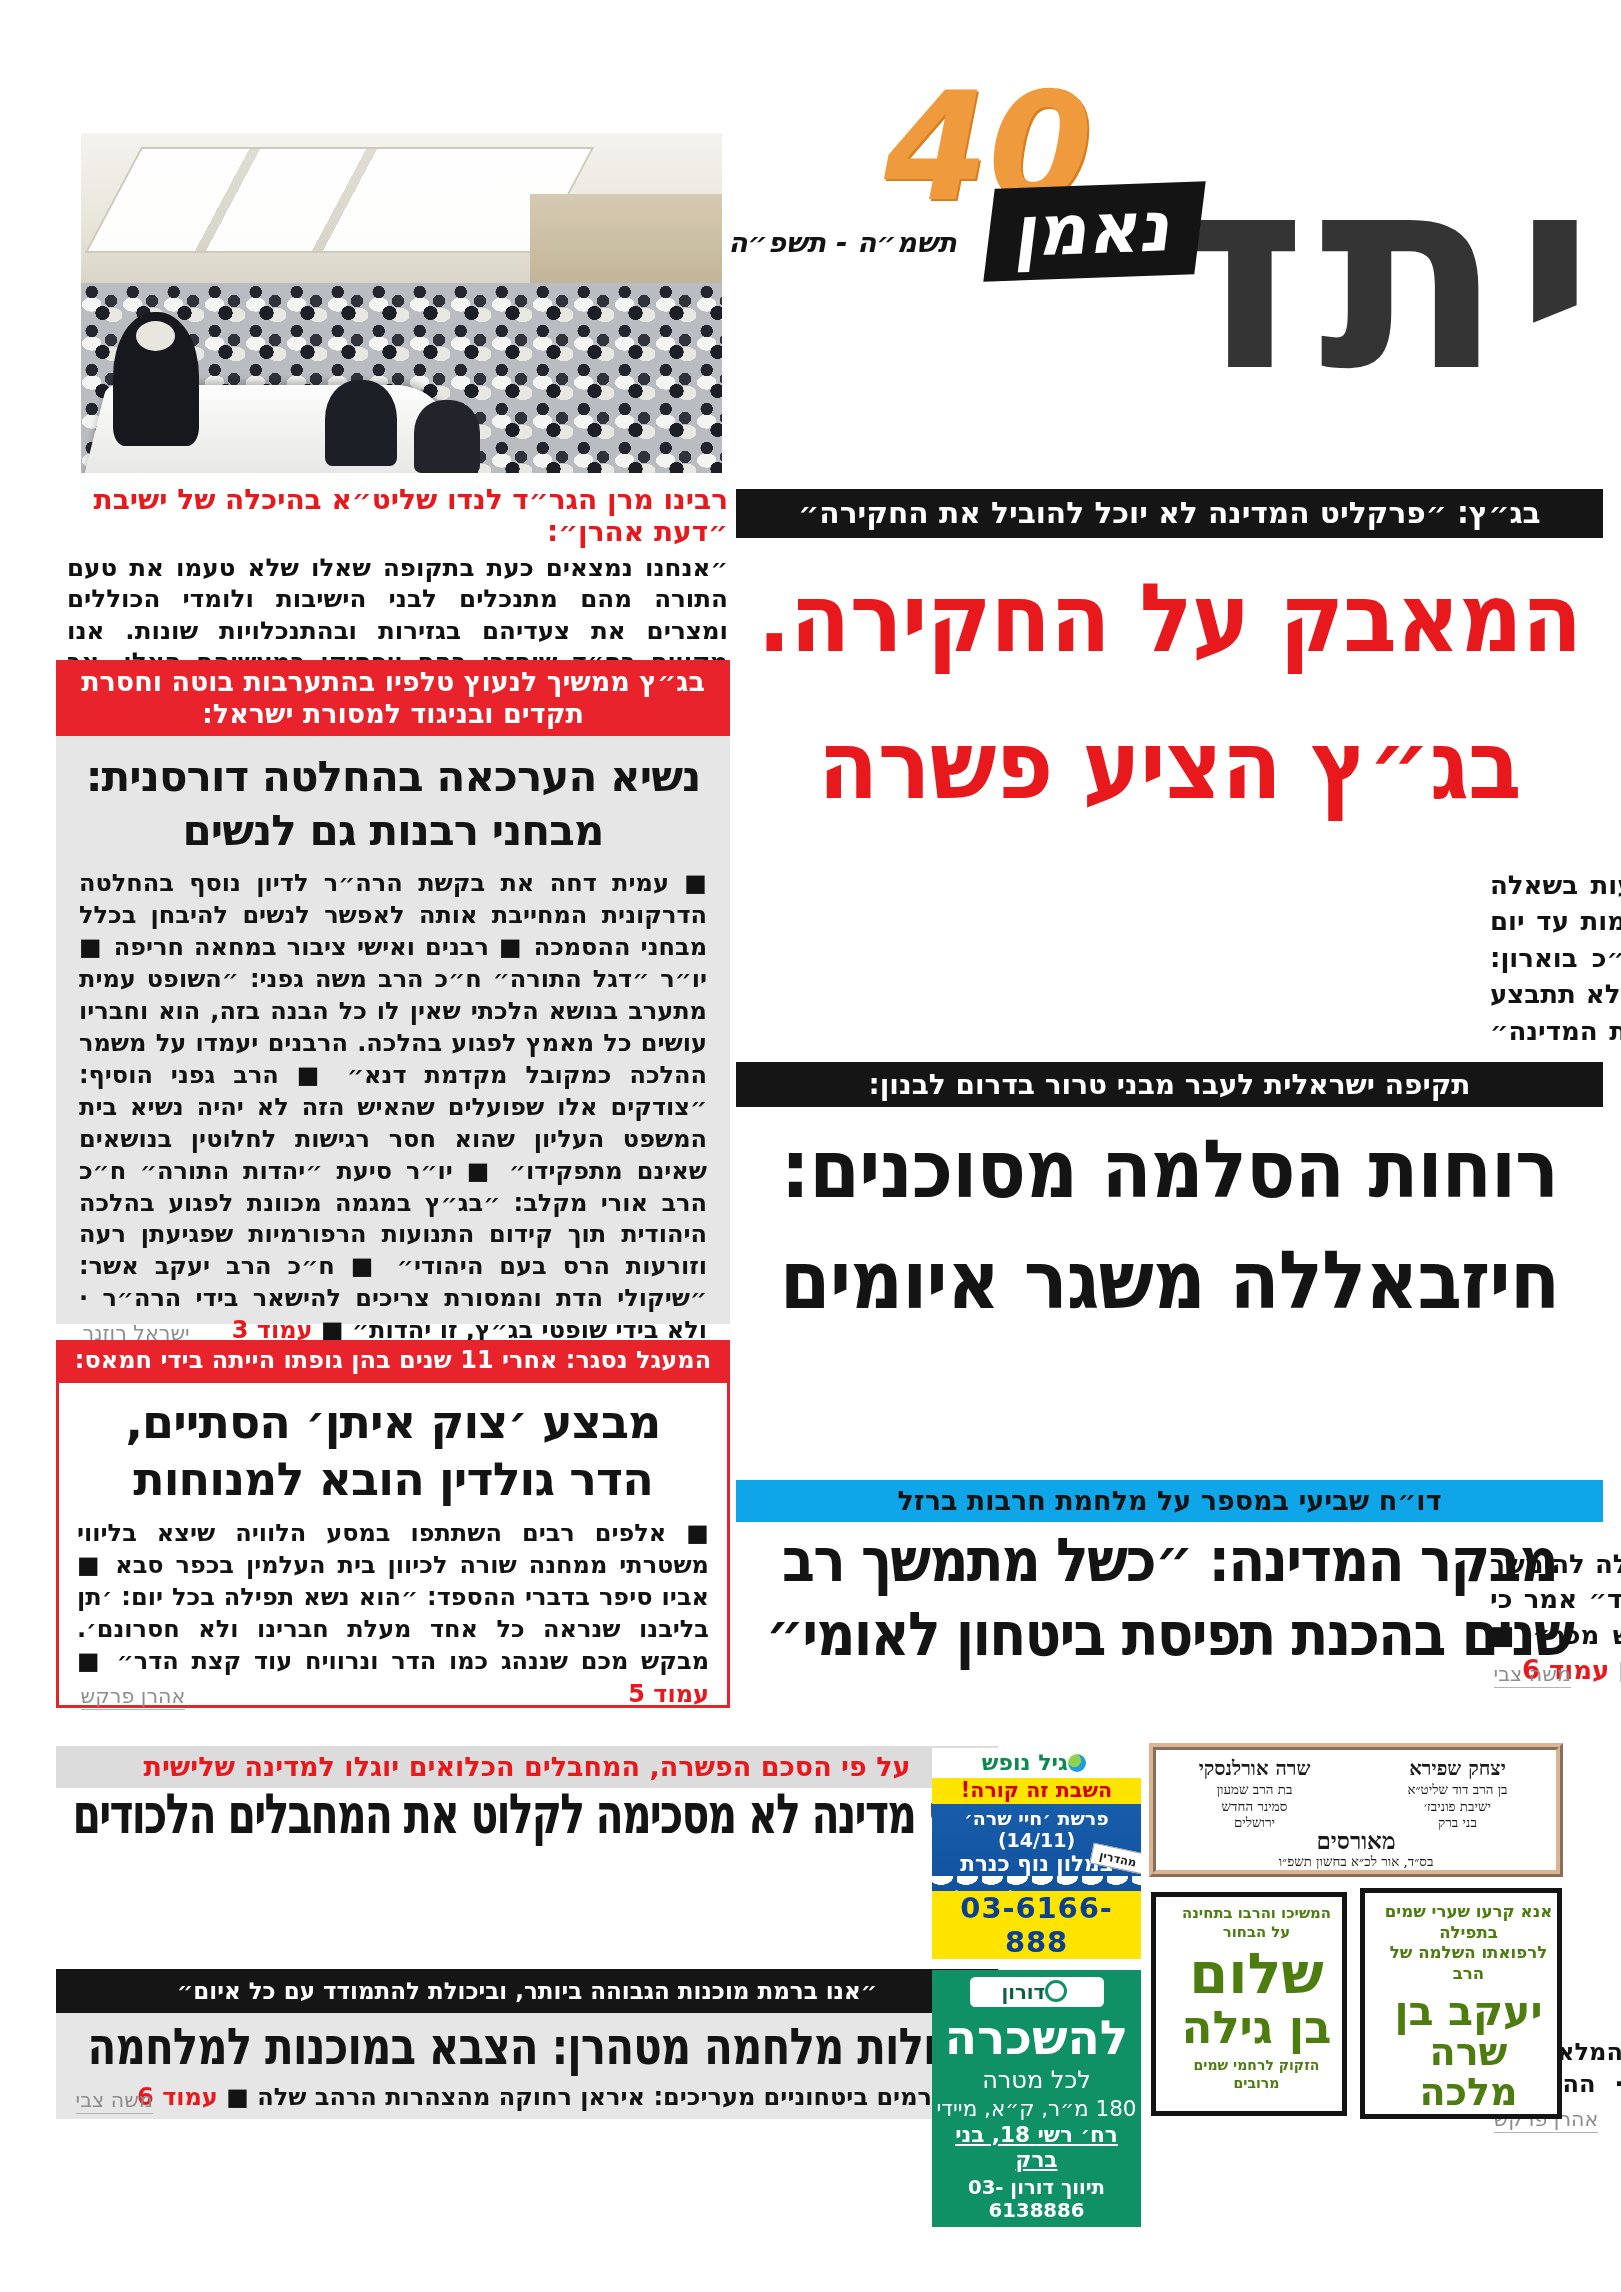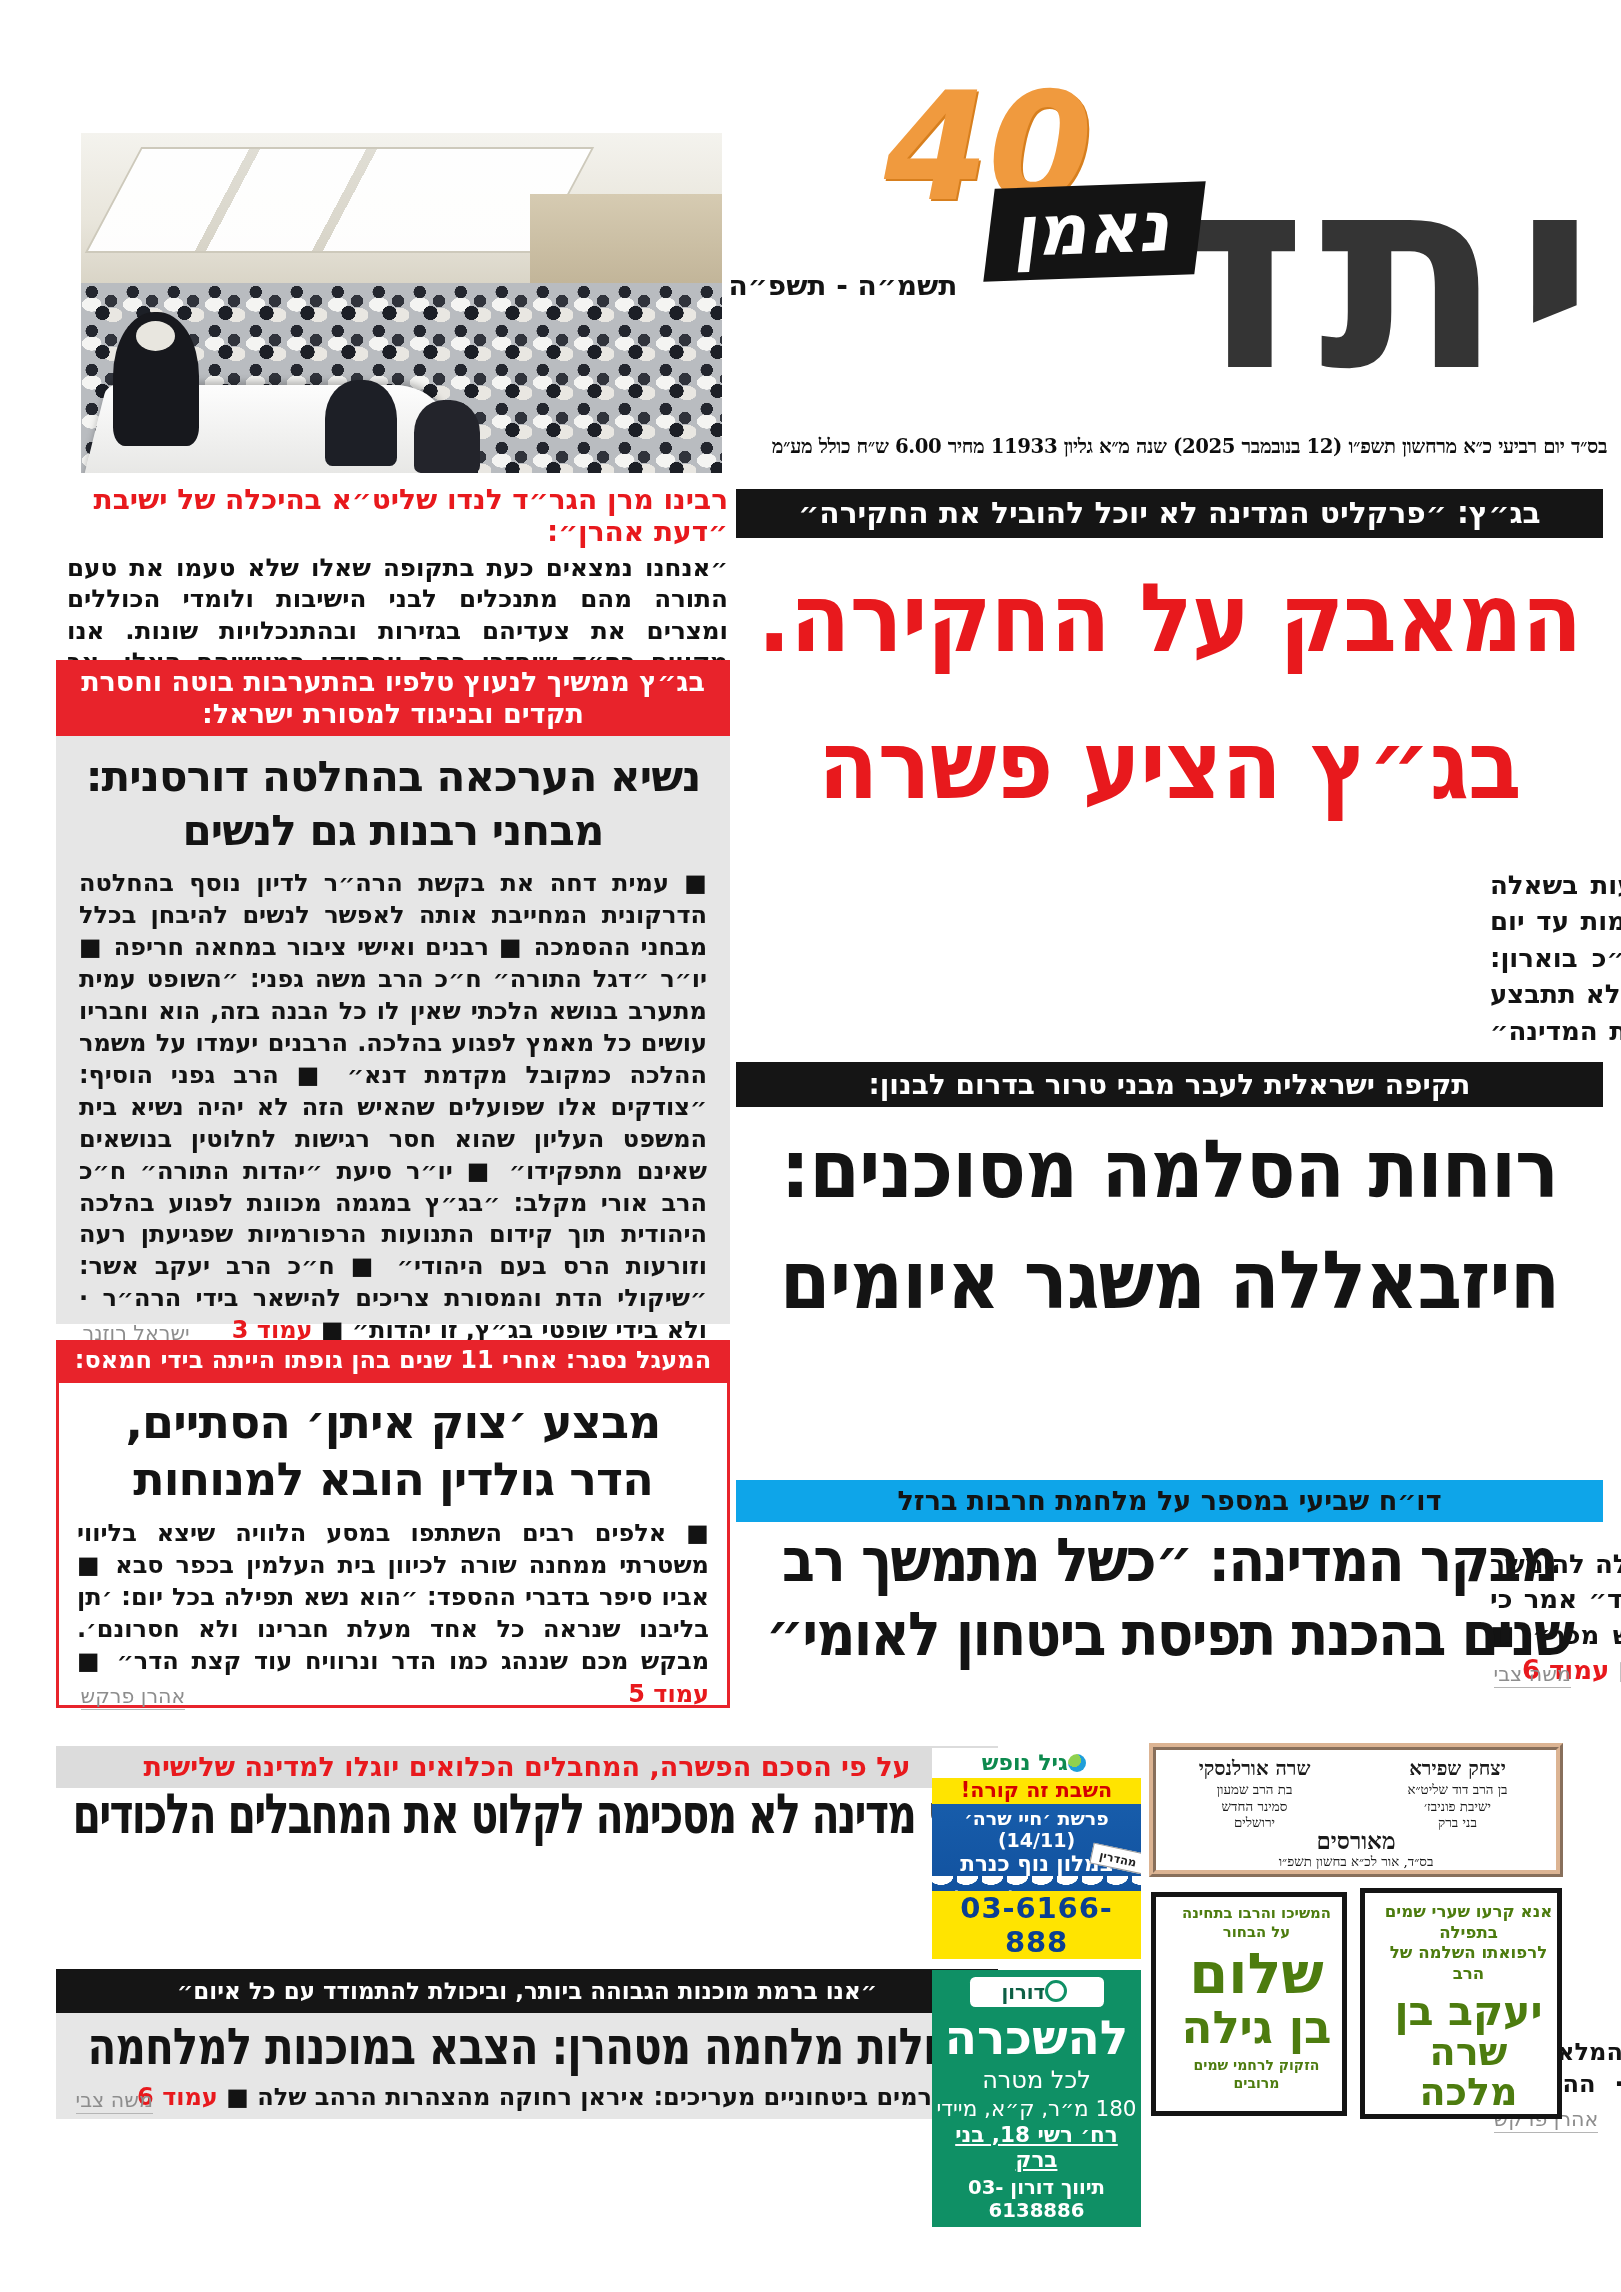--- a/index.html
+++ b/index.html
@@ -8,21 +8,21 @@
   .abs{position:absolute;}
 
   
   .masthead{left:725px;top:76px;width:882px;height:354px;}
   .mh-main{position:absolute;right:0;top:63px;font-size:269px;line-height:1;font-weight:bold;
            color:#343434;letter-spacing:12.5px;}
   .mh-sub{position:absolute;left:264px;top:109px;background:#141414;color:#fff;font-weight:bold;
           font-size:70px;line-height:1;padding:9px 27px 14.3px;transform:skew(-7deg,-2deg);}
   .mh-40{position:absolute;left:159px;top:-3.6px;font-size:150px;line-height:1;font-weight:bold;
          font-style:italic;color:#f09a3e;text-shadow:1.8px 1.8px 0 #d77f1e;}
-  .mh-years{position:absolute;left:3.6px;top:150px;font-size:28px;font-weight:bold;color:#141414;margin-top:43px;}
+  .mh-years{position:absolute;left:3.6px;top:150px;font-size:28px;font-weight:bold;font-style:italic;color:#141414;}
   .dateline{left:716px;top:435px;width:891px;font-family:"DejaVu Serif",serif;font-weight:bold;
             font-size:19.7px;color:#0d0d0d;white-space:nowrap;text-align:right;letter-spacing:-0.4px;}
 
   
   .photo{left:81px;top:133px;width:641px;height:340px;background:#dfe3e6;overflow:hidden;}
   .ph-ceiling{position:absolute;left:0;right:0;top:0;height:46%;
     background:linear-gradient(180deg,#f4f3ee 0%,#e9e6dc 55%,#d8d3c5 100%);}
   .ph-lights{position:absolute;left:5%;top:4%;width:70%;height:30%;
     background:
       linear-gradient(90deg,rgba(255,255,255,.95) 0 107px,rgba(205,202,190,.5) 107px 118px,
@@ -163,21 +163,20 @@
 <body>
 
 <div id="page">
 
   <div class="abs masthead">
     <div class="mh-40">40</div>
     <div class="mh-years">תשמ״ה - תשפ״ה</div>
     <div class="mh-main">יתד</div>
     <div class="mh-sub">נאמן</div>
   </div>
-  <div class="abs dateline">בס״ד יום רביעי כ״א מרחשון תשפ״ו (12 בנובמבר 2025) שנה מ״א גליון 11933 מחיר 6.00 ש״ח כולל מע״מ</div>
 
   <div class="abs photo">
     <div class="ph-ceiling"></div>
     <div class="ph-lights"></div>
     <div class="ph-wall"></div>
     <div class="ph-crowd"></div>
     <div class="ph-table"></div>
     <div class="ph-rabbi"></div>
     <div class="ph-fig2"></div>
     <div class="ph-fig3"></div>

